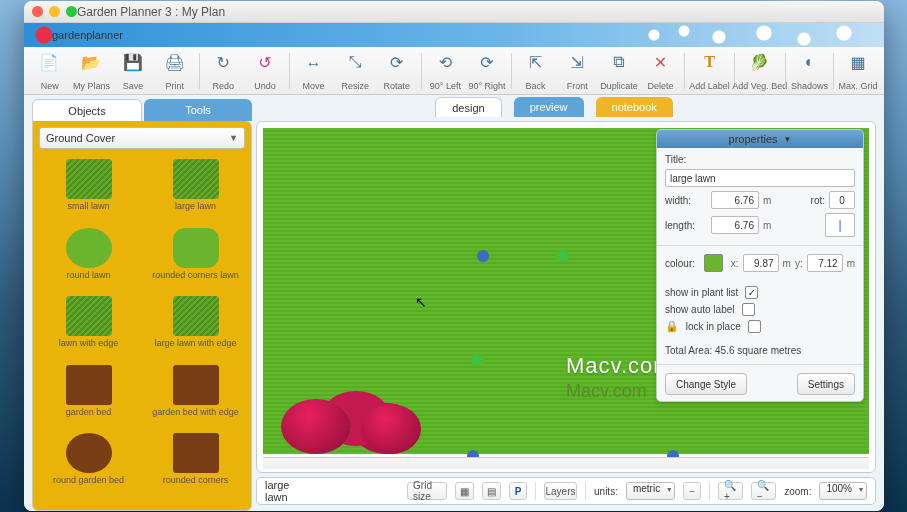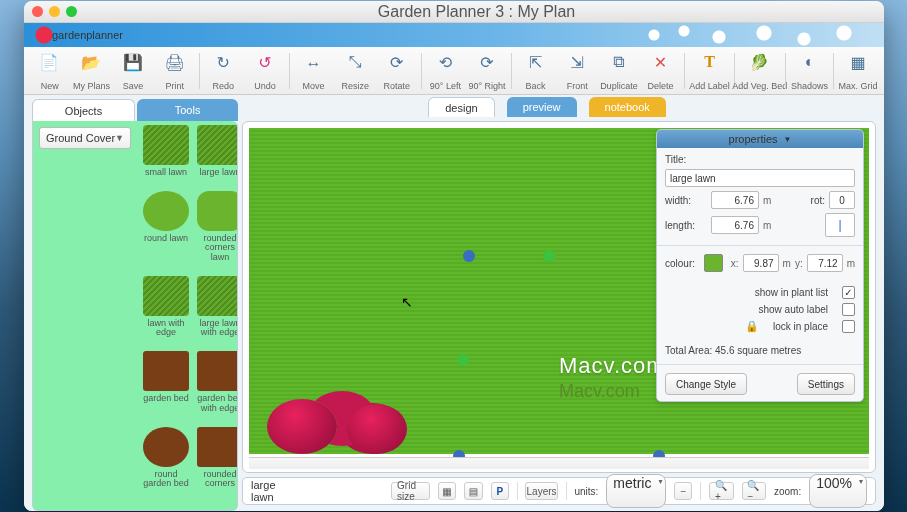--- a/index.html
+++ b/index.html
@@ -6,35 +6,35 @@
 body{width:907px;height:512px;background:linear-gradient(180deg,#89b8e0 0%,#5a8fb8 30%,#2f5a7a 60%,#0b3450 100%);overflow:hidden;position:relative}
 .clouds{position:absolute;inset:0;pointer-events:none}
 .cloud{position:absolute;background:rgba(255,255,255,.9);border-radius:50%;filter:blur(6px)}
 .cloud.a{width:120px;height:40px;right:40px;top:6px}
 .cloud.b{width:60px;height:30px;right:140px;top:30px}
 .window{position:absolute;top:1px;left:24px;width:860px;height:510px;background:#eef3f7;border-radius:8px;box-shadow:0 10px 30px rgba(0,0,0,.4);overflow:hidden;display:flex;flex-direction:column}
 .titlebar{height:22px;background:linear-gradient(#f6f6f6,#e2e2e2);display:flex;align-items:center;padding:0 8px;border-top-left-radius:8px;border-top-right-radius:8px;border-bottom:1px solid #cfcfcf}
 .traffic{display:flex;gap:6px}
 .traffic span{width:11px;height:11px;border-radius:50%;display:block}
 .tl-close{background:#ff5f57}.tl-min{background:#ffbd2e}.tl-max{background:#28c940}
-.title{flex:1;text-align:center;color:#555;font-size:16px}
+.title{flex:1;text-align:left;color:#555;font-size:12px}
 .brandbar{height:24px;background:radial-gradient(circle at 20px 12px,#ea2e49 0,#ea2e49 8px,transparent 9px),linear-gradient(90deg,#2b90d9 0,#6bb5e8 55%,#c0dff3 100%);position:relative;display:flex;align-items:center;padding-left:28px;color:#e7f3fb;font-size:12px}
 .brandbar .flowers{position:absolute;right:0;top:0;height:24px;width:260px;background:radial-gradient(circle at 30px 12px,#fff 0 5px,transparent 6px),radial-gradient(circle at 60px 8px,#fff 0 5px,transparent 6px),radial-gradient(circle at 95px 14px,#fff 0 6px,transparent 7px),radial-gradient(circle at 140px 10px,#fff 0 7px,transparent 8px),radial-gradient(circle at 180px 16px,#fff 0 6px,transparent 7px),radial-gradient(circle at 220px 10px,#fff 0 7px,transparent 8px)}
 .toolbar{height:48px;background:linear-gradient(#fbfbfb,#ededed);display:flex;align-items:flex-start;padding:4px 6px;border-bottom:1px solid #ccc;gap:2px}
 .tbtn{display:flex;flex-direction:column;align-items:center;width:42px;height:40px;justify-content:space-between;cursor:pointer}
 .ticon{width:22px;height:22px;display:flex;align-items:center;justify-content:center;font-size:16px;color:#4b7399}
 .tlabel{font-size:9px;color:#666;white-space:nowrap}
 .tsep{width:1px;height:36px;background:#d3d3d3;margin:2px 2px 0}
 .body{flex:1;display:flex;background:#eef3f7;overflow:hidden}
 .sidebar{width:228px;display:flex;flex-direction:column;padding:4px 0 0 8px}
 .tabbar{display:flex;gap:2px}
 .tab{flex:1;height:22px;border-radius:6px 6px 0 0;display:flex;align-items:center;justify-content:center;font-size:11px;cursor:pointer}
 .tab.active{background:#fff;border:1px solid #c0cdd8;border-bottom:none;color:#333}
 .tab.inactive{background:#5fa4d8;color:#fff}
-.panel{flex:1;background:#86efac;border:1px solid #c0cdd8;border-top:none;border-radius:0 6px 6px 6px;overflow:hidden;display:flex;flex-direction:row}
+.panel{flex:1;background:#eab308;border:1px solid #c0cdd8;border-top:none;border-radius:0 6px 6px 6px;overflow:hidden;display:flex;flex-direction:column}
 .dropdown{margin:6px;height:22px;border:1px solid #bbb;border-radius:3px;display:flex;align-items:center;padding:0 6px;justify-content:space-between;background:linear-gradient(#fff,#eee)}
 .chev{font-size:9px;color:#666}
 .objgrid{flex:1;overflow-y:auto;display:grid;grid-template-columns:1fr 1fr;gap:2px 4px;padding:2px 4px 12px}
 .obj{display:flex;flex-direction:column;align-items:center;gap:3px;padding:2px;cursor:pointer}
 .obj .sw{width:46px;height:40px}
 .obj .lbl{font-size:9px;color:#555;text-align:center;line-height:1.05}
 .sw.green-sq{background:#6ab42e;border-radius:4px}
 .sw.green-sq.dark{background:linear-gradient(135deg,#4e8f1f 25%,#64a92a 25%,#64a92a 50%,#4e8f1f 50%,#4e8f1f 75%,#64a92a 75%);background-size:6px 6px;border-radius:4px}
 .sw.green-cir{background:#6ab42e;border-radius:50%}
 .sw.green-rsq{background:#6ab42e;border-radius:12px}
@@ -65,26 +65,26 @@
 .propbody{padding:6px 8px;display:flex;flex-direction:column;gap:4px}
 .propbody hr{border:none;border-top:1px solid #d7dde2;margin:4px -8px}
 .plabel{font-size:10px;color:#444}
 .pinput{height:18px;border:1px solid #bbb;background:#fff;padding:0 4px;font-size:10px;border-radius:2px}
 .prow{display:flex;align-items:center;gap:4px}
 .prow .plabel{width:42px}
 .num{width:48px;text-align:right}
 .unit{font-size:10px;color:#666}
 .rotbox{width:30px;height:24px;border:1px solid #bbb;background:#fff;display:flex;align-items:center;justify-content:center;font-size:12px;color:#36c;border-radius:2px}
 .chk{width:13px;height:13px;border:1px solid #888;background:#fff;display:inline-flex;align-items:center;justify-content:center;font-size:10px;border-radius:2px}
-.chkrow{display:flex;justify-content:flex-end;align-items:center;gap:14px}
+.chkrow{display:flex;align-items:center;gap:7px}
 .btn{height:22px;padding:0 10px;border:1px solid #bbb;background:linear-gradient(#fff,#e9e9e9);border-radius:4px;font-size:10px;display:flex;align-items:center;cursor:pointer}
 .statusbar{height:28px;background:#fff;border:1px solid #c0cdd8;border-radius:5px;margin-top:4px;display:flex;align-items:center;padding:0 8px;gap:8px}
 .stsep{width:1px;height:18px;background:#ddd}
 .stbtn{height:18px;min-width:18px;padding:0 5px;border:1px solid #ccc;border-radius:3px;background:linear-gradient(#fff,#eee);display:flex;align-items:center;justify-content:center;font-size:10px;color:#555;cursor:pointer}
-.sel{height:34px;border:1px solid #bbb;border-radius:8px;background:linear-gradient(#fff,#eee);padding:0 14px 0 6px;font-size:14px;position:relative}
+.sel{height:18px;border:1px solid #bbb;border-radius:3px;background:linear-gradient(#fff,#eee);padding:0 14px 0 6px;font-size:10px;position:relative}
 .sel::after{content:"▾";position:absolute;right:3px;top:2px;font-size:8px;color:#666}
 .colour-sw{width:22px;height:18px;background:#6ab42e;border:1px solid #888;border-radius:2px}
 .scroll::-webkit-scrollbar{width:10px}.scroll::-webkit-scrollbar-thumb{background:#c9d3dc;border-radius:5px}
 </style>
 </head>
 <body>
 <div class="clouds">
     <div class="cloud a"></div>
     <div class="cloud b"></div>
   </div>

